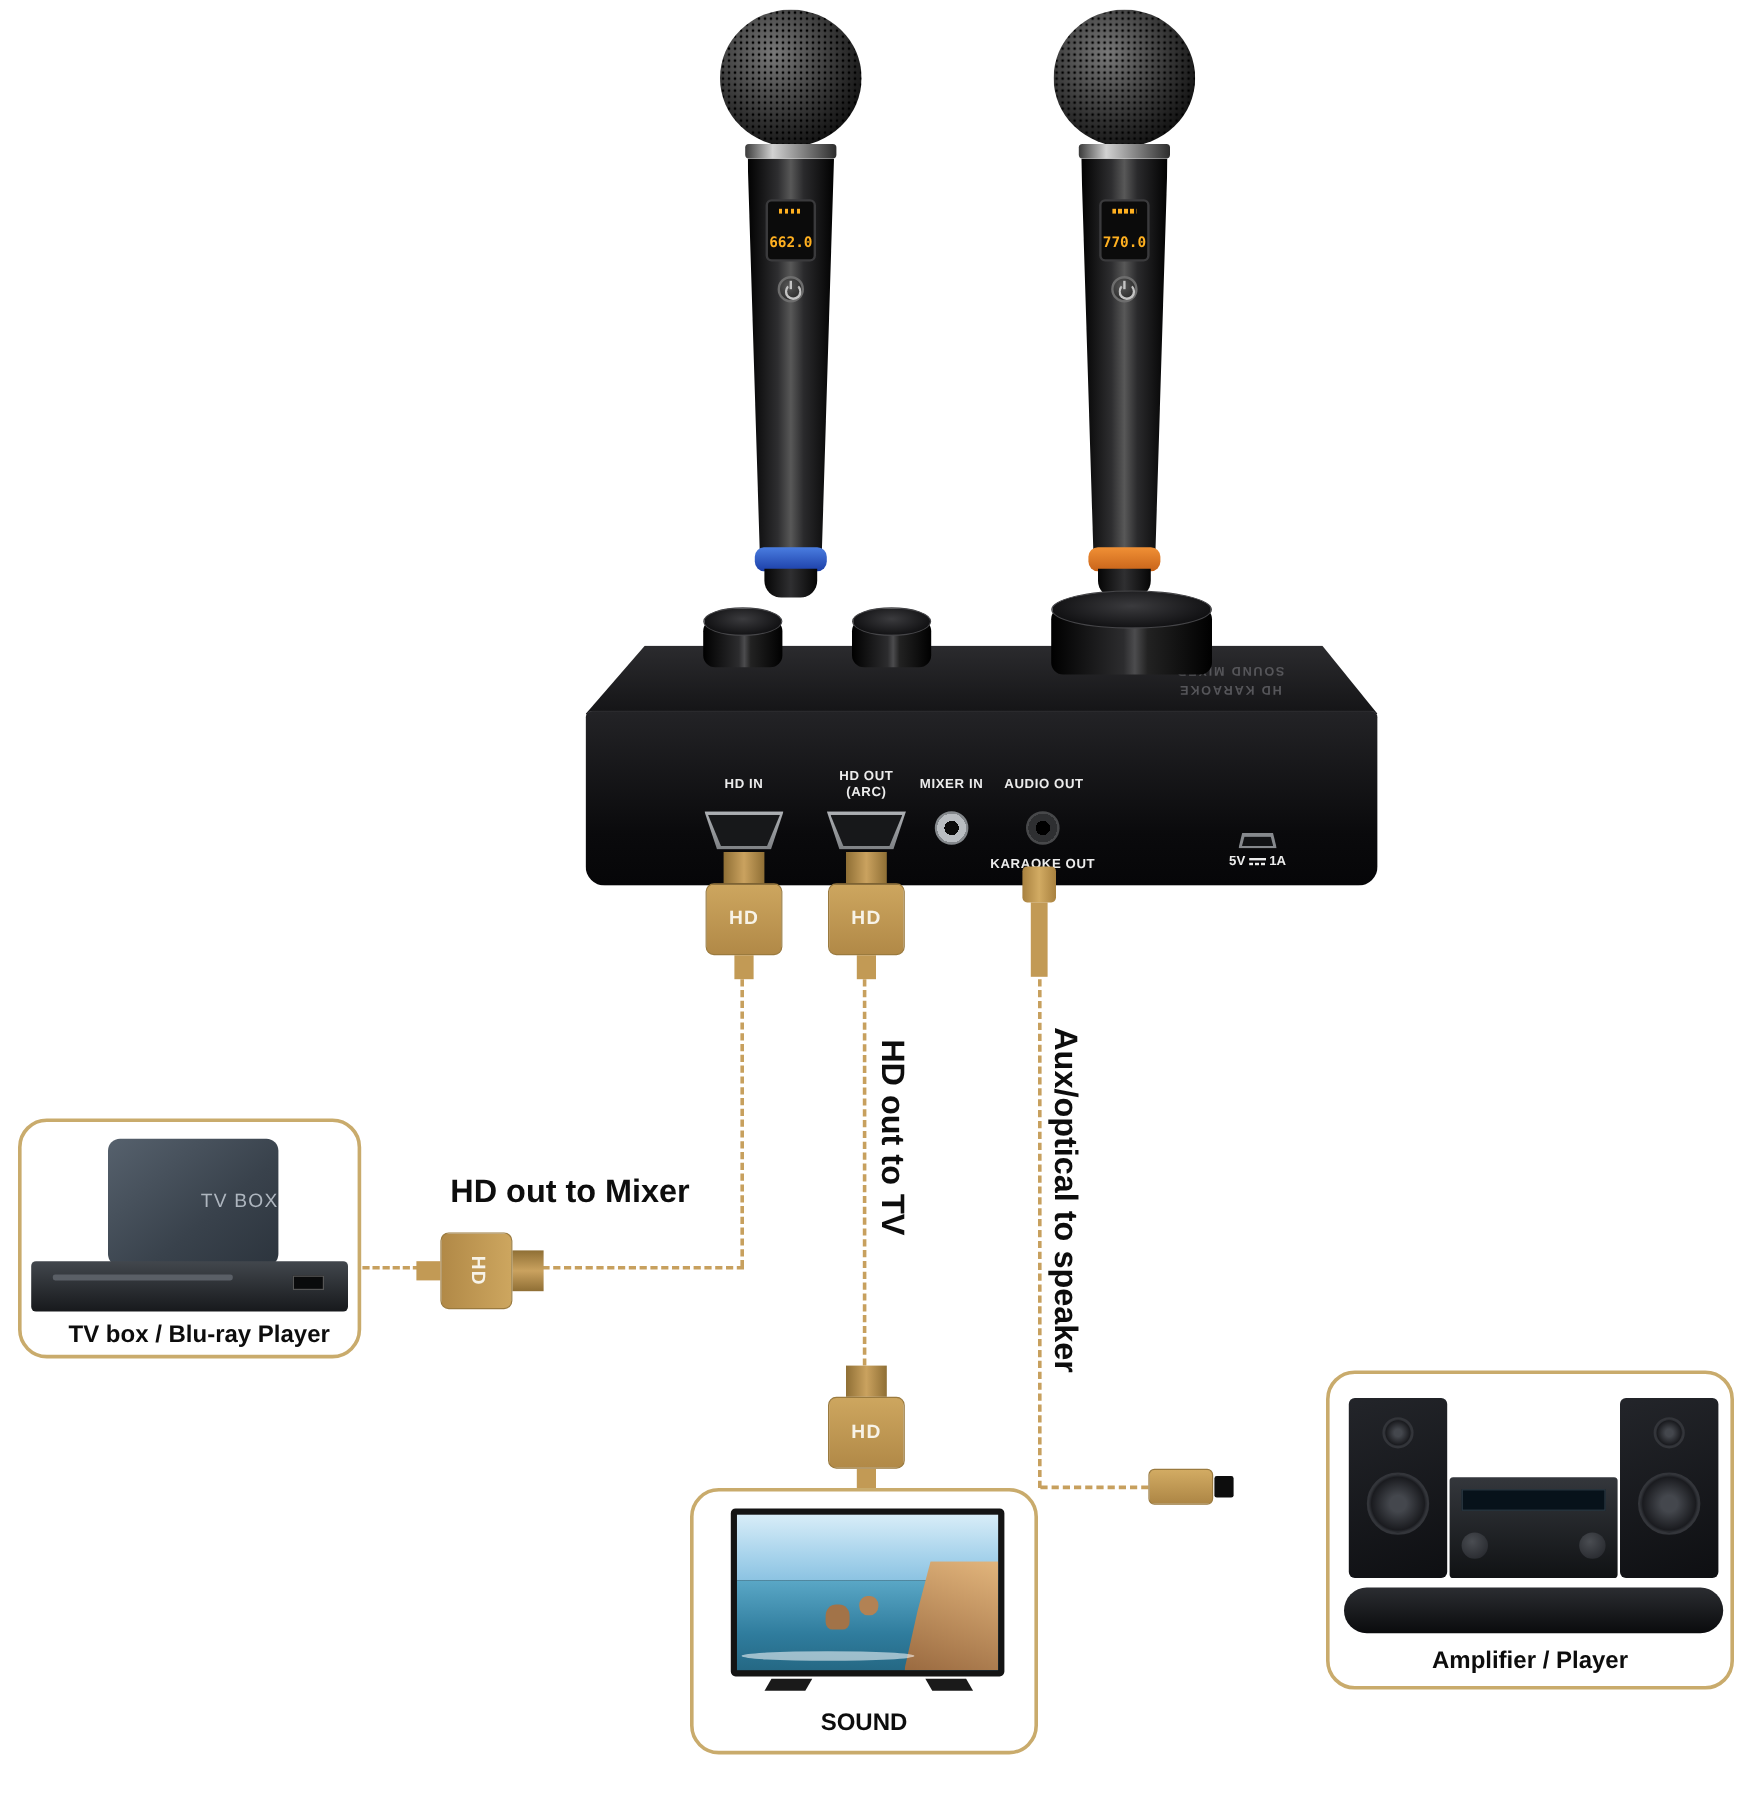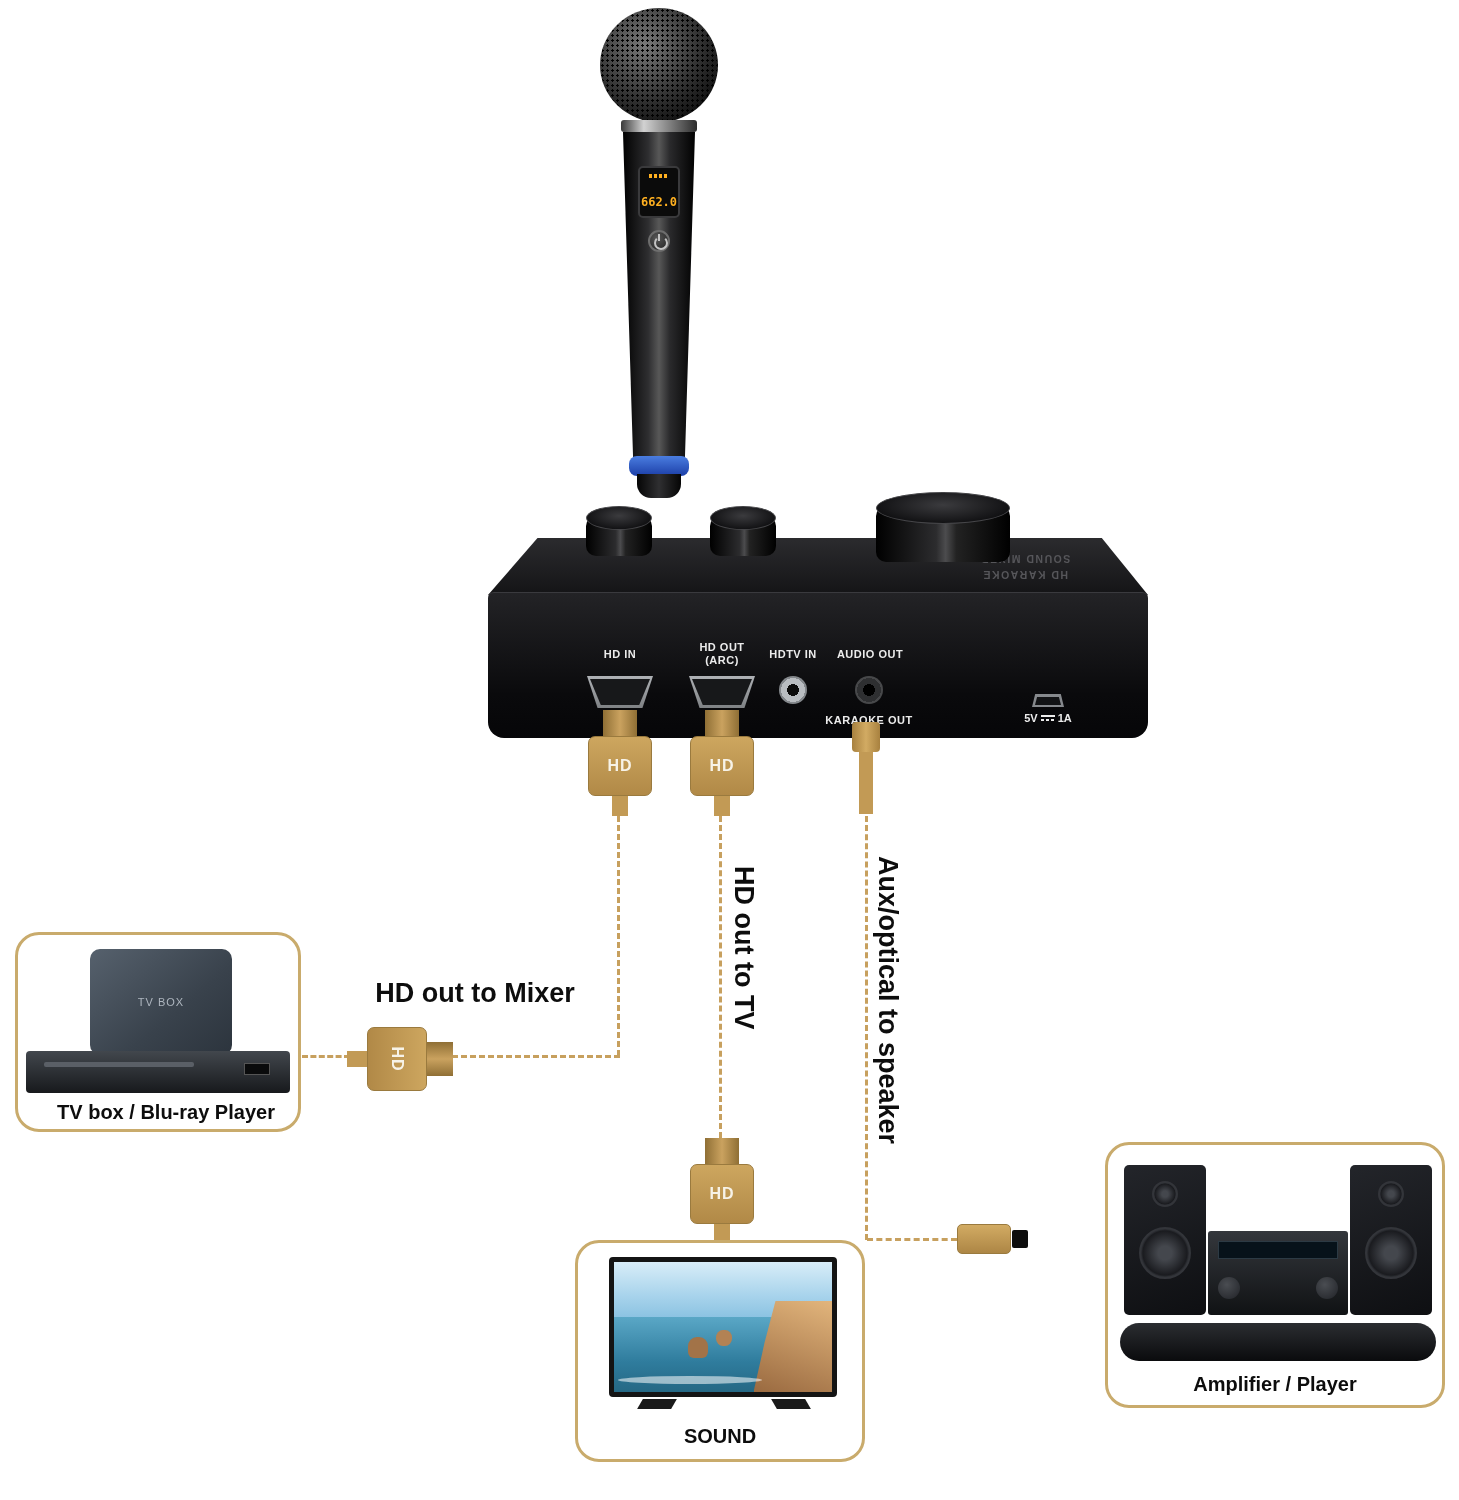--- a/index.html
+++ b/index.html
@@ -93,21 +93,21 @@
   
   .conn-label{position:absolute;font-weight:700;color:var(--ink);font-size:27px;}
   .conn-label.vert{writing-mode:vertical-rl;}
 
   
   .group-border{position:absolute;border:3px solid var(--border-gold);border-radius:24px;background:#fff;}
   .device-label{position:absolute;left:0;right:0;text-align:center;font-weight:700;font-size:20px;color:var(--ink);}
 
   .tvbox-cube{position:absolute;left:72px;top:14px;width:142px;height:106px;border-radius:10px;
     background:linear-gradient(140deg,#56616d,#39424c 60%,#2c343d);
-    display:flex;align-items:center;justify-content:center;color:#aeb6bf;font-size:11px;letter-spacing:1px;}
+    display:flex;align-items:center;justify-content:flex-end;color:#aeb6bf;font-size:16px;letter-spacing:1px;}
   .bluray{position:absolute;left:8px;top:116px;width:264px;height:42px;border-radius:4px;
     background:linear-gradient(180deg,#42474d,#17191c);}
   .bluray .tray{position:absolute;left:18px;top:11px;width:150px;height:5px;border-radius:2px;background:#5a5f66;}
   .bluray .bd-display{position:absolute;right:20px;top:12px;width:26px;height:12px;background:#0a0b0c;border:1px solid #555;}
 
   .tv{position:absolute;left:31px;top:14px;width:228px;height:140px;border:5px solid #141414;border-radius:4px;
     background:#111;overflow:hidden;}
   .tv .sky{position:absolute;left:0;right:0;top:0;height:42%;background:linear-gradient(180deg,#d8edf8,#a9d4ec 60%,#8cc3e2);}
   .tv .sea{position:absolute;left:0;right:0;top:42%;height:58%;background:linear-gradient(180deg,#5aa7c6,#2f7c9d 60%,#256884);}
   .tv .cliff{position:absolute;right:0;top:30%;width:36%;height:70%;
@@ -144,37 +144,49 @@
     <div class="mic-body">
       <div class="mic-display">
         <span>662.0</span>
       </div>
       <div class="mic-power"></div>
     </div>
     <div class="mic-ring blue"></div>
     <div class="mic-tail"></div>
   </div>
 
+  <div class="mic" style="left:878px;">
+    <div class="mic-head"></div>
+    <div class="mic-band"></div>
+    <div class="mic-body">
+      <div class="mic-display">
+        <span>770.0</span>
+      </div>
+      <div class="mic-power"></div>
+    </div>
+    <div class="mic-ring orange"></div>
+    <div class="mic-tail"></div>
+  </div>
 
   <div class="mixer-top"></div>
   <div class="mixer-top-text">
     <div>HD KARAOKE</div>
     <div>SOUND MIXER</div>
   </div>
   <div class="knob" style="left:586px;top:516px;width:66px;height:40px;"></div>
   <div class="knob" style="left:710px;top:516px;width:66px;height:40px;"></div>
   <div class="knob big" style="left:876px;top:506px;width:134px;height:56px;"></div>
   <div class="mixer-front"></div>
 
   <div class="port-label" style="left:584px;top:648px;width:72px;">HD IN</div>
   <div class="port-label" style="left:686px;top:641px;width:72px;">
     <div>HD OUT</div>
     <div>(ARC)</div>
   </div>
-  <div class="port-label" style="left:757px;top:648px;width:72px;">HDTV IN</div>
+  <div class="port-label" style="left:757px;top:648px;width:72px;">MIXER IN</div>
   <div class="port-label" style="left:831px;top:648px;width:78px;">AUDIO OUT</div>
   <div class="port-label" style="left:824px;top:714px;width:90px;">KARAOKE OUT</div>
 
   <div class="hdmi-port" style="left:587px;top:676px;">
       <i></i>
     </div>
   <div class="hdmi-port" style="left:689px;top:676px;">
       <i></i>
     </div>
   <div class="jack silver" style="left:779px;top:676px;"></div>

